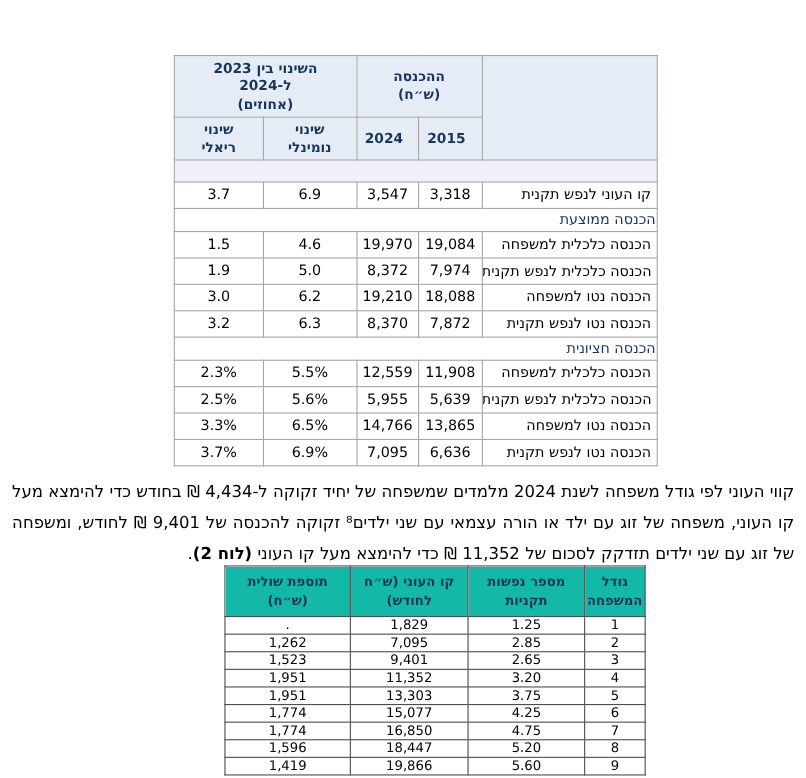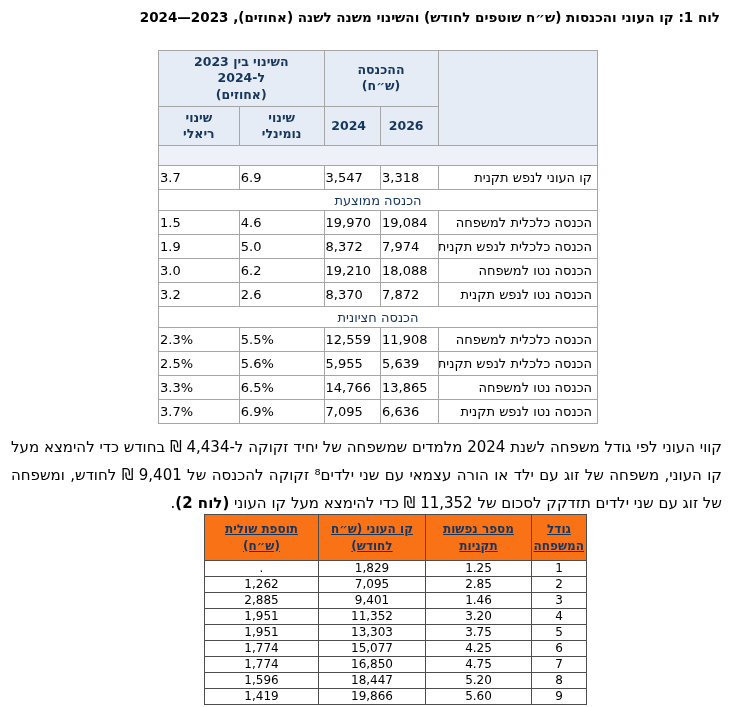--- a/index.html
+++ b/index.html
@@ -13,49 +13,48 @@
     position:absolute;top:9px;right:13px;left:8px;
     font-size:13.5px;font-weight:bold;text-align:right;color:#000;
   }
   table{border-collapse:collapse;table-layout:fixed;}
   .table1{position:absolute;top:50px;right:135px;width:440px;font-size:13px;}
   .table1 th,.table1 td{border:1px solid #a6a6a6;overflow:hidden;}
   .table1 thead th{
     background:#e6ecf5;color:#17365d;font-weight:bold;
     font-size:12.5px;line-height:1.3;padding:3px 15px;vertical-align:middle;text-align:center;
   }
-  .table1 td.num{text-align:left;padding:3px 1px;height:17px;color:#000;}
+  .table1 td.num{text-align:center;padding:3px 1px;height:17px;color:#000;}
   .table1 td.lbl{text-align:right;padding:3px 5px 3px 1px;color:#000;white-space:nowrap;}
-  .table1 tr.section td{color:#17365d;text-align:center;padding:2px 1px;height:16px;}
+  .table1 tr.section td{color:#17365d;text-align:right;padding:2px 1px;height:16px;}
   .table1 tr.spacer td{background:#eef1f7;height:17px;}
   
   .para{
     position:absolute;top:389px;right:11px;left:11px;
     font-size:15px;line-height:28px;text-align:justify;color:#000;margin-top:44px;
   }
   .para .ref{font-weight:bold;}
   
   .t2-title{
     position:absolute;top:496px;right:146px;width:382px;
     text-align:center;font-weight:bold;font-size:13px;color:#000;
   }
   .table2{position:absolute;top:514px;right:146px;width:382px;font-size:12px;}
   .table2 th,.table2 td{border:1px solid #4d4d4d;text-align:center;overflow:hidden;}
   .table2 thead th{
-    background:#f97316;color:#17365d;font-weight:bold;
-    font-size:12px;line-height:1.35;padding:2px 2px;height:41px;vertical-align:middle;text-decoration:underline;
+    background:#14b8a6;color:#17365d;font-weight:bold;
+    font-size:12px;line-height:1.35;padding:2px 2px;height:41px;vertical-align:middle;
   }
   .table2 td{padding:0 2px;height:15px;line-height:15px;color:#000;}
 </style>
 </head>
 <body>
 
 <div class="page">
 
-  <div class="t1-title">לוח 1: קו העוני והכנסות (ש״ח שוטפים לחודש) והשינוי משנה לשנה (אחוזים), 2023—2024</div>
 
   <table class="table1">
     <colgroup>
       <col style="width:158px">
         <col style="width:57px">
         <col style="width:56px">
         <col style="width:84px">
         <col style="width:80px">
     </colgroup>
     <thead>
@@ -64,21 +63,21 @@
         <th colspan="2">
           <div>ההכנסה</div>
           <div>(ש״ח)</div>
         </th>
         <th colspan="2">
           <div>השינוי בין 2023 ל-2024</div>
           <div>(אחוזים)</div>
         </th>
       </tr>
       <tr>
-        <th>2026</th>
+        <th>2015</th>
         <th>2024</th>
         <th>שינוי נומינלי</th>
         <th>שינוי ריאלי</th>
       </tr>
     </thead>
     <tbody>
         <tr class="spacer">
           <td colspan="5"></td>
         </tr>
         <tr>
@@ -109,21 +108,21 @@
           <td class="lbl">הכנסה נטו למשפחה</td>
           <td class="num">18,088</td>
           <td class="num">19,210</td>
           <td class="num">6.2</td>
           <td class="num">3.0</td>
         </tr>
         <tr>
           <td class="lbl">הכנסה נטו לנפש תקנית</td>
           <td class="num">7,872</td>
           <td class="num">8,370</td>
-          <td class="num">2.6</td>
+          <td class="num">6.3</td>
           <td class="num">3.2</td>
         </tr>
         <tr class="section">
           <td colspan="5">הכנסה חציונית</td>
         </tr>
         <tr>
           <td class="lbl">הכנסה כלכלית למשפחה</td>
           <td class="num">11,908</td>
           <td class="num">12,559</td>
           <td class="num">5.5%</td>
@@ -179,23 +178,23 @@
           <td>.</td>
         </tr>
         <tr>
           <td>2</td>
           <td>2.85</td>
           <td>7,095</td>
           <td>1,262</td>
         </tr>
         <tr>
           <td>3</td>
-          <td>1.46</td>
+          <td>2.65</td>
           <td>9,401</td>
-          <td>2,885</td>
+          <td>1,523</td>
         </tr>
         <tr>
           <td>4</td>
           <td>3.20</td>
           <td>11,352</td>
           <td>1,951</td>
         </tr>
         <tr>
           <td>5</td>
           <td>3.75</td>

